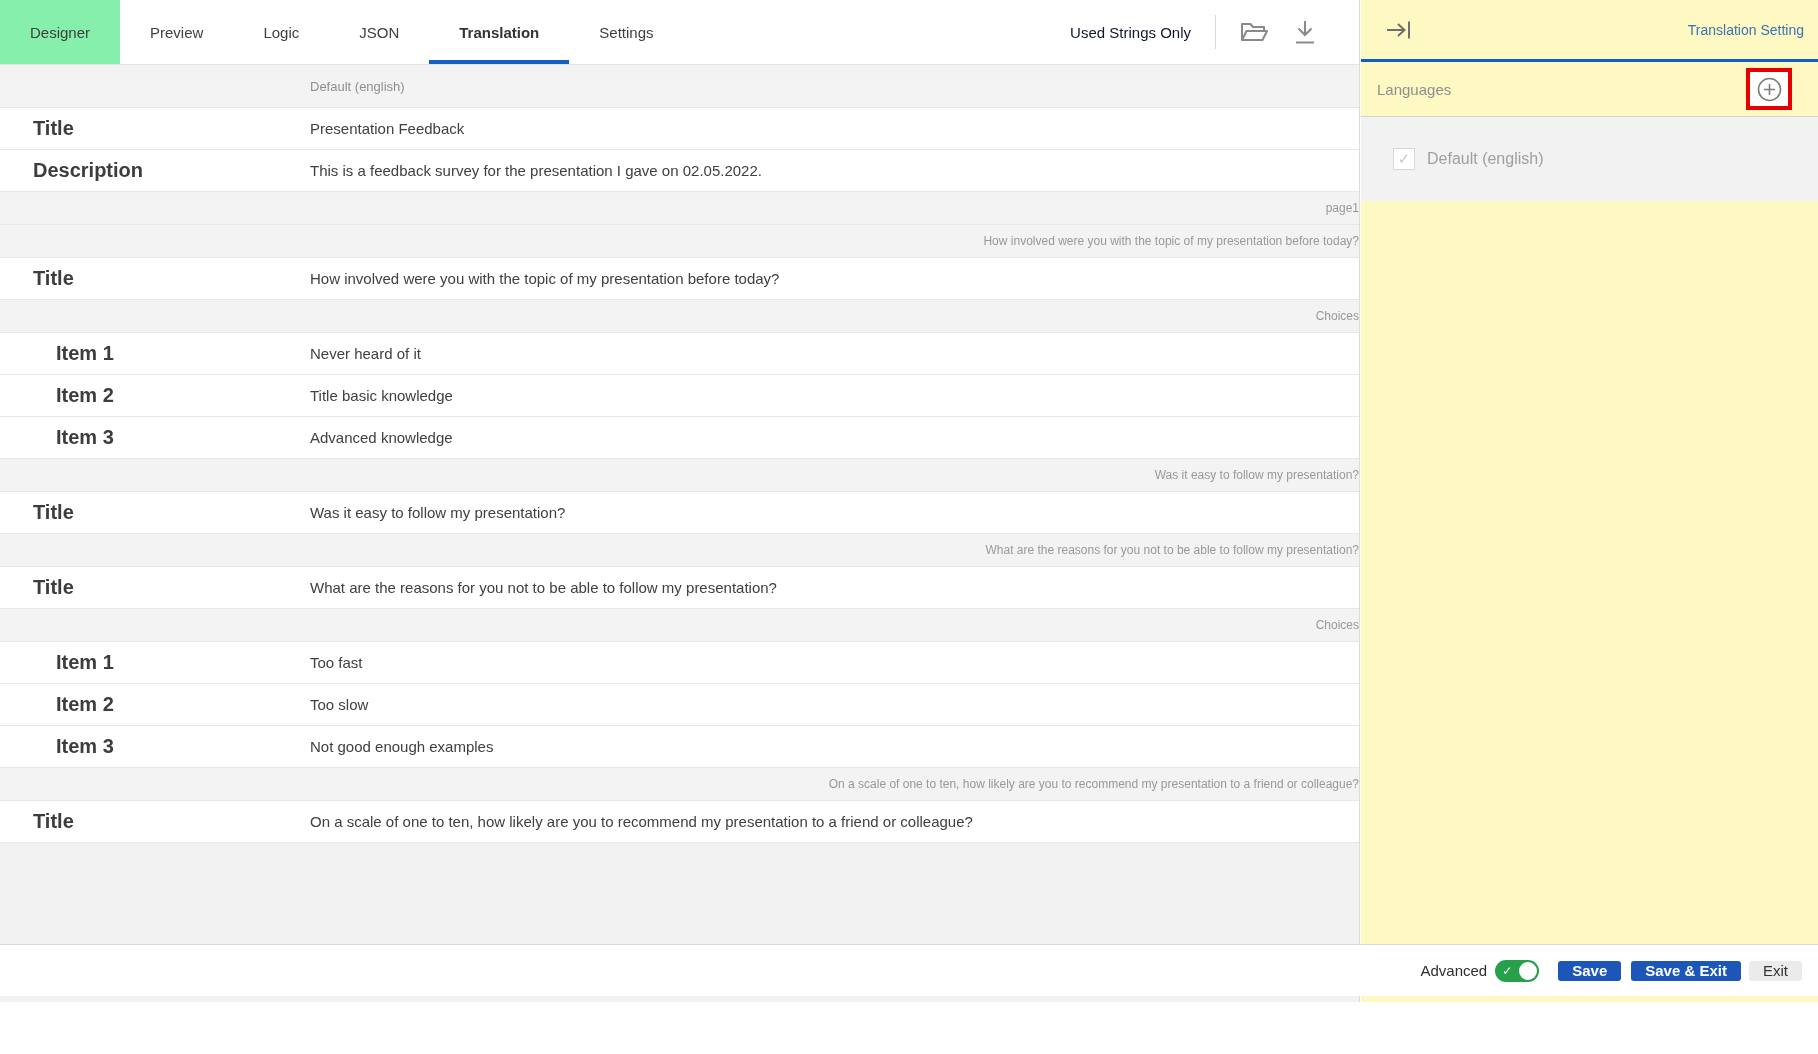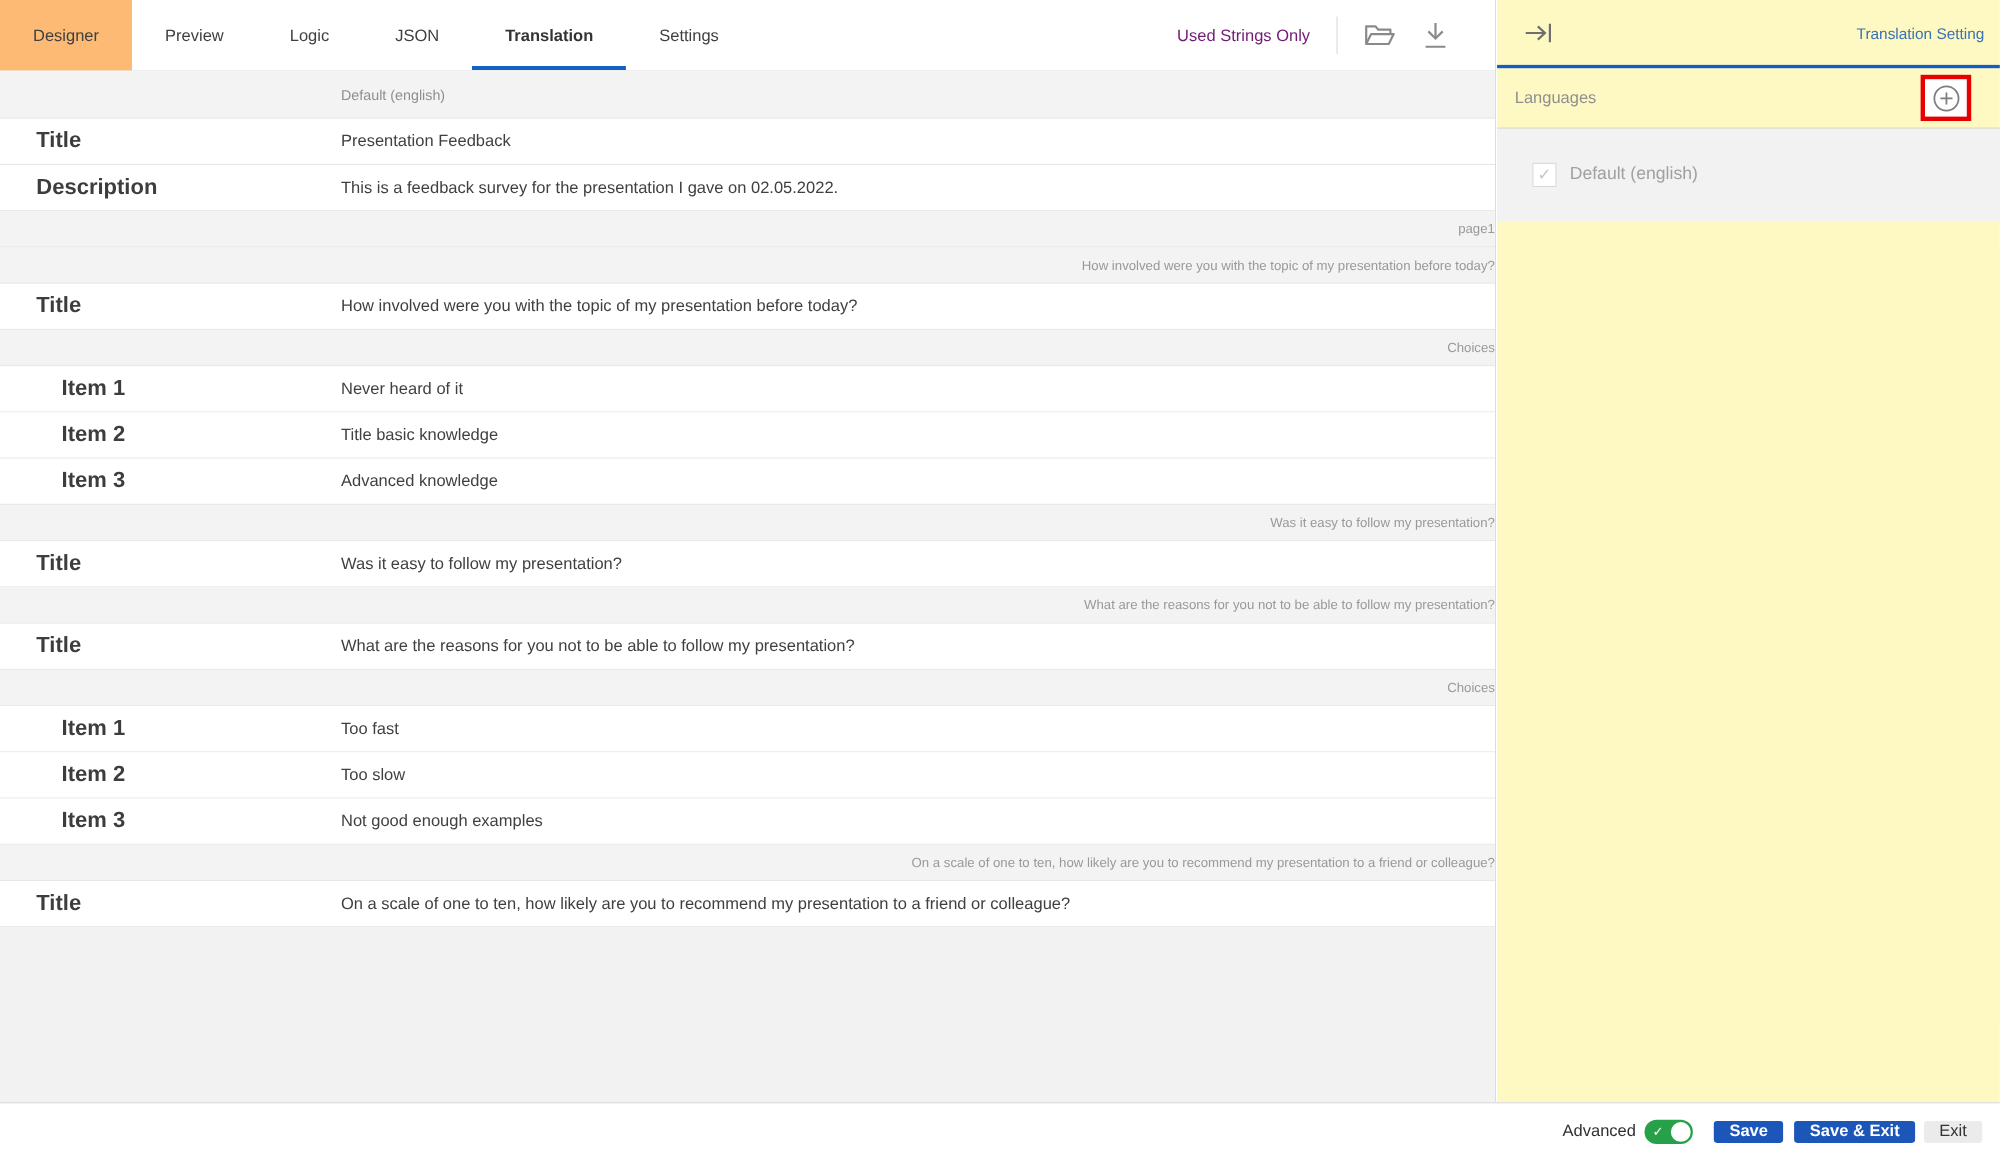--- a/index.html
+++ b/index.html
@@ -28,29 +28,29 @@
     border-bottom: 1px solid #e3e3e3;
     display: flex; align-items: stretch;
   }
   .tab-bar { display: flex; align-items: stretch; }
   .tab {
     display: flex; align-items: center;
     padding: 0 30px;
     font-size: 15px; color: #404040;
     cursor: pointer; white-space: nowrap;
   }
-  .tab.shaded { background: #fdba74; }
+  .tab.shaded { background: #86efac; }
   .tab.active { font-weight: bold; color: #333333; box-shadow: inset 0 -4px 0 #1461c4; }
 
   .toolbar-right {
     margin-left: auto;
     display: flex; align-items: center;
     gap: 24px; padding-right: 42px;
   }
-  .used-strings { font-size: 15px; color: #701a75; cursor: pointer; white-space: nowrap; }
+  .used-strings { font-size: 15px; color: #0f172a; cursor: pointer; white-space: nowrap; }
   .tdivider { width: 1px; height: 34px; background: #d9d9d9; }
   .tool-icon { display: flex; align-items: center; cursor: pointer; }
 
   
   .ttable { flex: 0 0 auto; background: #ffffff; }
   .thead {
     height: 43px; background: #f3f3f3;
     border-bottom: 1px solid #e7e7e7;
     display: flex; align-items: center;
   }
@@ -103,21 +103,21 @@
   .checkbox {
     width: 22px; height: 22px;
     background: #ffffff; border: 1px solid #d8d8d8;
     display: flex; align-items: center; justify-content: center;
     font-size: 15px; color: #c6c6c6;
   }
   .lang-name { font-size: 16px; color: #a0a0a0; }
 
   
   .footer {
-    position: absolute; left: 0; top: 1002px;
+    position: absolute; left: 0; top: 944px;
     width: 1818px; height: 52px;
     background: #ffffff; border-top: 1px solid #d8d8d8;
     display: flex; align-items: center;
     padding-right: 16px;
   }
   .footer .spacer { margin-left: auto; }
   .advanced-label { font-size: 15px; color: #2f2f2f; margin-right: 8px; }
   .toggle {
     position: relative; width: 44px; height: 22px;
     background: #27a149; border-radius: 11px;

